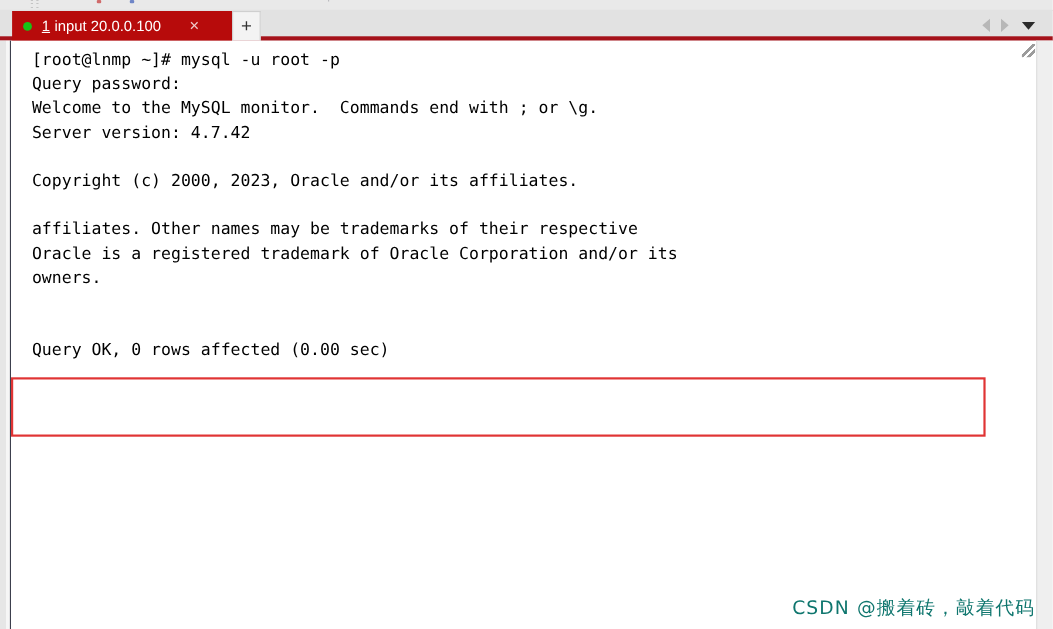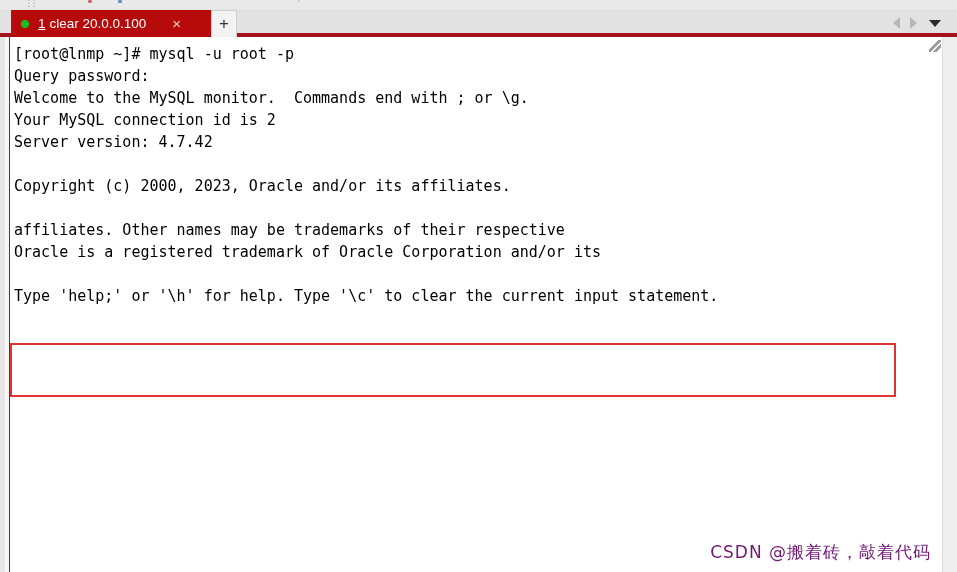--- a/index.html
+++ b/index.html
@@ -193,20 +193,21 @@
     font-size: 15px;
     line-height: 22px;
     color: #000000;
     padding-top: 6px;
     box-sizing: border-box;
   }
   .line {
     white-space: pre;
     height: 22px;
     padding-left: 4px;
+    margin-left: 15px;
   }
   .line.blank { }
 
   
   .hl-box {
     position: absolute;
     left: 10px;
     top: 306px;
     width: 886px;
     height: 54px;
@@ -218,25 +219,25 @@
   .cursor {
     display: inline-block;
     width: 3px;
     height: 16px;
     background: #12d012;
     vertical-align: -3px;
   }
 
   .watermark {
     position: absolute;
-    right: 26px;
+    right: 16px;
     bottom: 8px;
     font-family: "DejaVu Sans", sans-serif;
     font-size: 17px;
-    color: #701a75;
+    color: #0f766e;
     white-space: nowrap;
     letter-spacing: 1px;
   }
 </style>
 </head>
 <body>
 
 <div id="app">
 
   <div class="toolbar-sliver">
@@ -245,21 +246,21 @@
     <div class="tb-dot red"></div>
     <div class="tb-dot blue"></div>
     <div class="tb-ghost">File  Edit  View  Session  Tools  Window  Help</div>
   </div>
 
   <div class="tabstrip">
 
     <div class="tab">
       <div class="status-dot"></div>
       <span class="tab-index">1</span>
-      <span class="tab-title">clear 20.0.0.100</span>
+      <span class="tab-title">input 20.0.0.100</span>
       <span class="tab-close">×</span>
     </div>
 
     <div class="newtab">+</div>
 
     <div class="tab-navs">
       <div class="nav-arrow left"></div>
       <div class="nav-arrow right"></div>
       <div class="nav-chevron"></div>
     </div>
@@ -268,30 +269,30 @@
   <div class="term-wrap">
 
     <div class="gutter-left"></div>
     <div class="gutter-right"></div>
     <div class="resize-grip"></div>
 
     <div class="screen">
       <div class="line">[root@lnmp ~]# mysql -u root -p</div>
       <div class="line">Query password:</div>
       <div class="line">Welcome to the MySQL monitor.  Commands end with ; or \g.</div>
-      <div class="line">Your MySQL connection id is 2</div>
       <div class="line">Server version: 4.7.42</div>
       <div class="line blank"></div>
       <div class="line">Copyright (c) 2000, 2023, Oracle and/or its affiliates.</div>
       <div class="line blank"></div>
       <div class="line">affiliates. Other names may be trademarks of their respective</div>
       <div class="line">Oracle is a registered trademark of Oracle Corporation and/or its</div>
-      <div class="line blank"></div>
-      <div class="line">Type 'help;' or '\h' for help. Type '\c' to clear the current input statement.</div>
-      <div class="line blank"></div>
+      <div class="line">owners.</div>
+      <div class="line blank"></div>
+      <div class="line blank"></div>
+      <div class="line">Query OK, 0 rows affected (0.00 sec)</div>
       <div class="line blank"></div>
     </div>
 
     <div class="hl-box"></div>
 
     <div class="watermark">CSDN @搬着砖，敲着代码</div>
   </div>
 
 </div>
 

